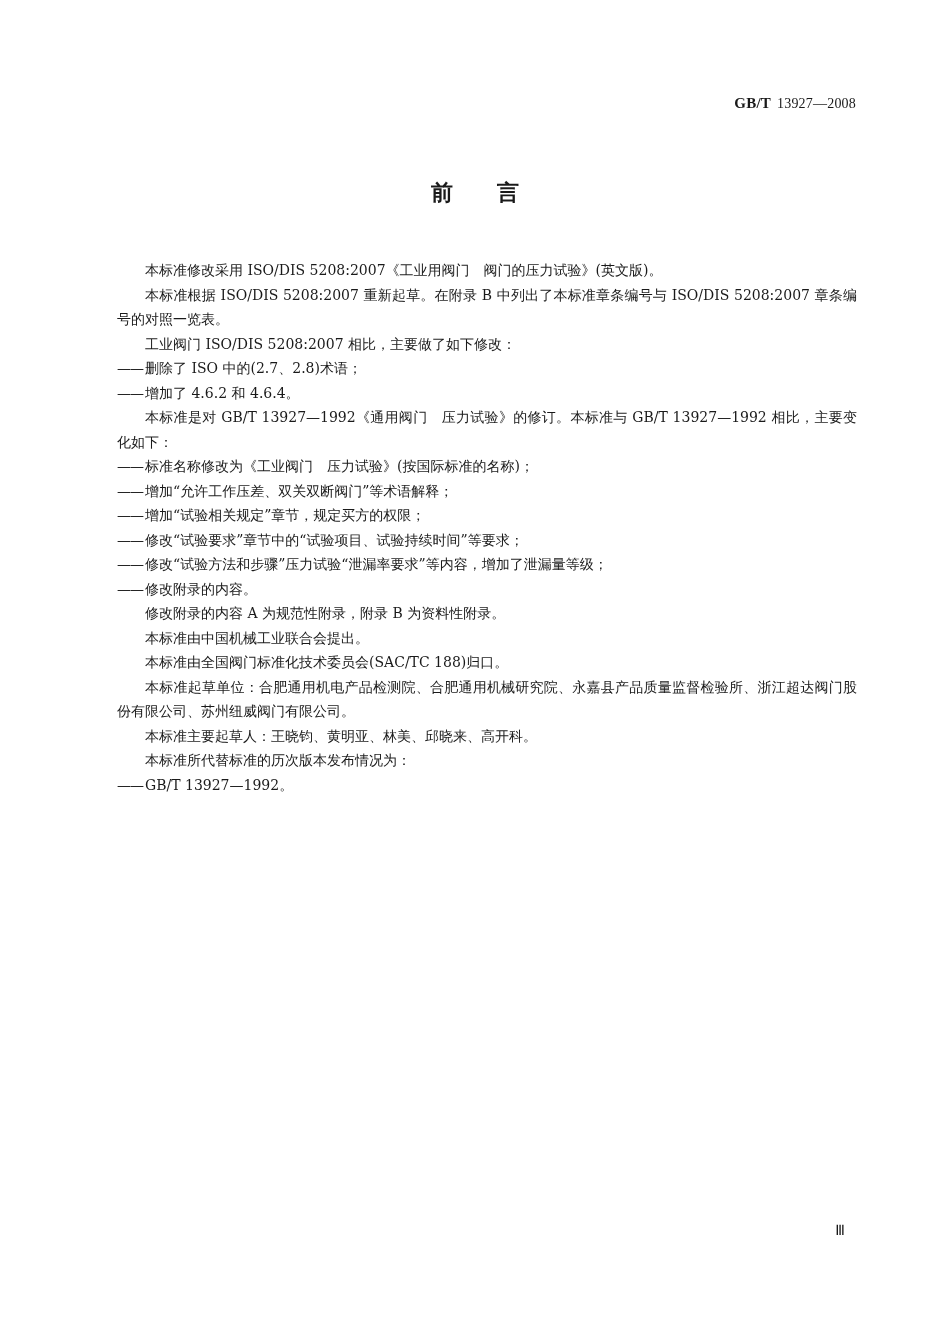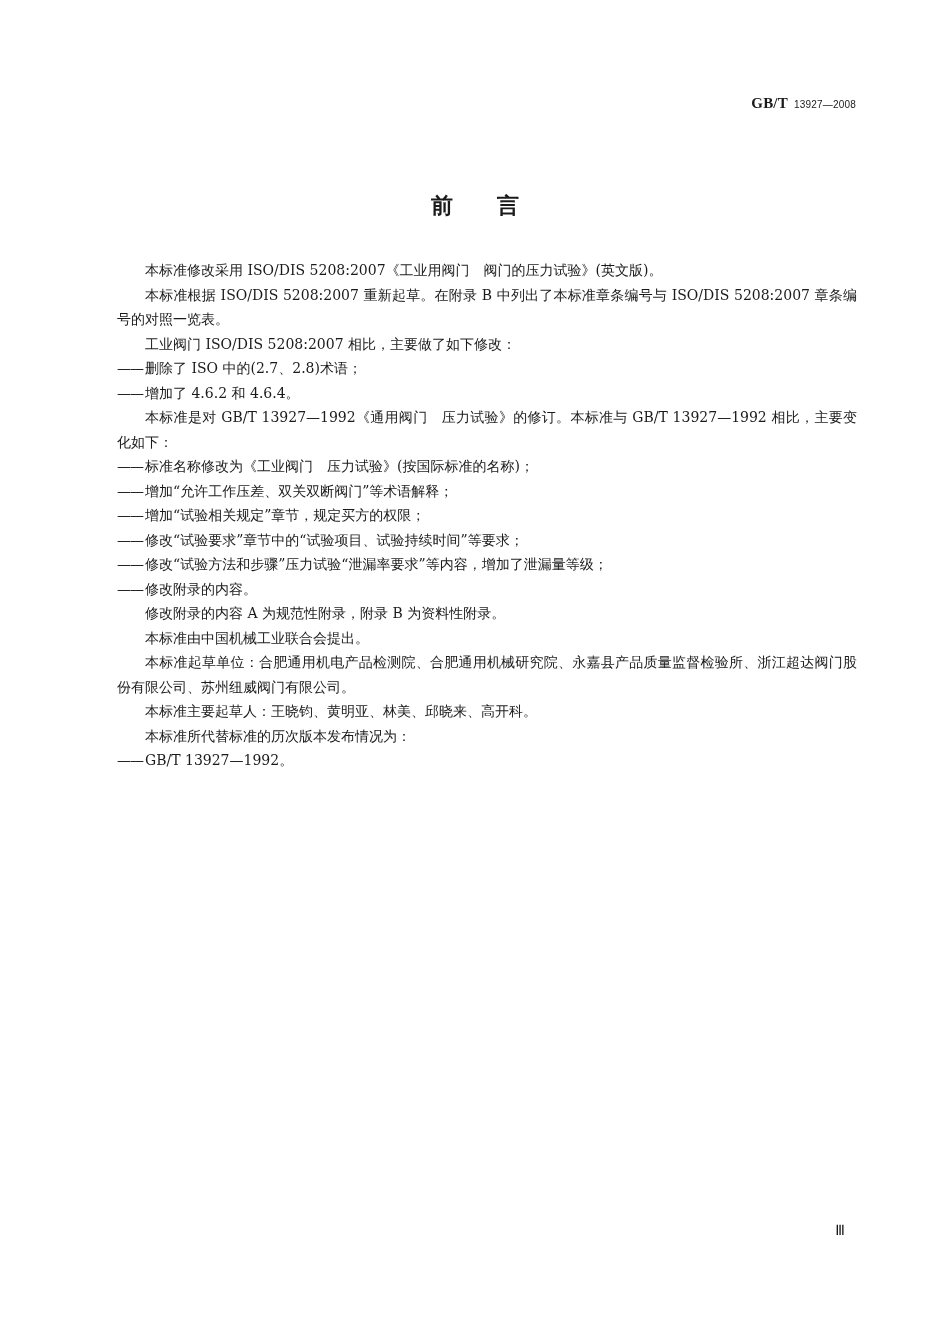--- a/index.html
+++ b/index.html
@@ -6,25 +6,25 @@
   body {
     width: 950px; height: 1344px; position: relative; overflow: hidden;
     font-family: "DejaVu Serif", "Liberation Serif", serif;
     color: #1a1a1a;
   }
   .header-code {
     position: absolute; top: 95px; right: 94px;
     font-size: 14px; letter-spacing: 0.2px;
   }
   .header-code .prefix { font-family: "Liberation Serif", serif; font-weight: bold; font-size: 15px; text-align: right; }
-  .header-code .num { font-family: Liberation Sans, sans-serif; font-size: 10px; margin-left: 6px; }
+  .header-code .num { font-family: Liberation Serif, serif; font-size: 14px; margin-left: 6px; }
   .title {
     position: absolute; top: 178px; left: 0; width: 950px; text-align: center;
     font-family: "DejaVu Sans", sans-serif; font-weight: bold; font-size: 22px;
-    letter-spacing: 44px; padding-left: 44px; box-sizing: border-box; margin-top: 13px;
+    letter-spacing: 44px; padding-left: 44px; box-sizing: border-box;
   }
   .content {
     position: absolute; top: 258px; left: 117px; width: 740px;
     font-size: 14px; line-height: 24.5px;
   }
   .p { margin: 0; text-indent: 28px; text-align: justify; }
   .dash { margin: 0; padding-left: 28px; text-indent: -28px; margin-left: 0; }
   .dash .d { display: inline-block; width: 28px; text-indent: 0; letter-spacing: -1px; }
   .page-number {
     position: absolute; top: 1222px; right: 105px;
@@ -48,19 +48,20 @@
   <p class="dash"><span class="d">——</span><span>增加了 4.6.2 和 4.6.4。</span></p>
   <p class="p">本标准是对 GB/T 13927—1992《通用阀门　压力试验》的修订。本标准与 GB/T 13927—1992 相比，主要变化如下：</p>
   <p class="dash"><span class="d">——</span><span>标准名称修改为《工业阀门　压力试验》(按国际标准的名称)；</span></p>
   <p class="dash"><span class="d">——</span><span>增加“允许工作压差、双关双断阀门”等术语解释；</span></p>
   <p class="dash"><span class="d">——</span><span>增加“试验相关规定”章节，规定买方的权限；</span></p>
   <p class="dash"><span class="d">——</span><span>修改“试验要求”章节中的“试验项目、试验持续时间”等要求；</span></p>
   <p class="dash"><span class="d">——</span><span>修改“试验方法和步骤”压力试验“泄漏率要求”等内容，增加了泄漏量等级；</span></p>
   <p class="dash"><span class="d">——</span><span>修改附录的内容。</span></p>
   <p class="p">修改附录的内容 A 为规范性附录，附录 B 为资料性附录。</p>
   <p class="p">本标准由中国机械工业联合会提出。</p>
+  <p class="p">本标准由全国阀门标准化技术委员会(SAC/TC 188)归口。</p>
   <p class="p">本标准起草单位：合肥通用机电产品检测院、合肥通用机械研究院、永嘉县产品质量监督检验所、浙江超达阀门股份有限公司、苏州纽威阀门有限公司。</p>
   <p class="p">本标准主要起草人：王晓钧、黄明亚、林美、邱晓来、高开科。</p>
   <p class="p">本标准所代替标准的历次版本发布情况为：</p>
   <p class="dash"><span class="d">——</span><span>GB/T 13927—1992。</span></p>
 </div>
 
 <div class="page-number">Ⅲ</div>
 
 </body></html>

